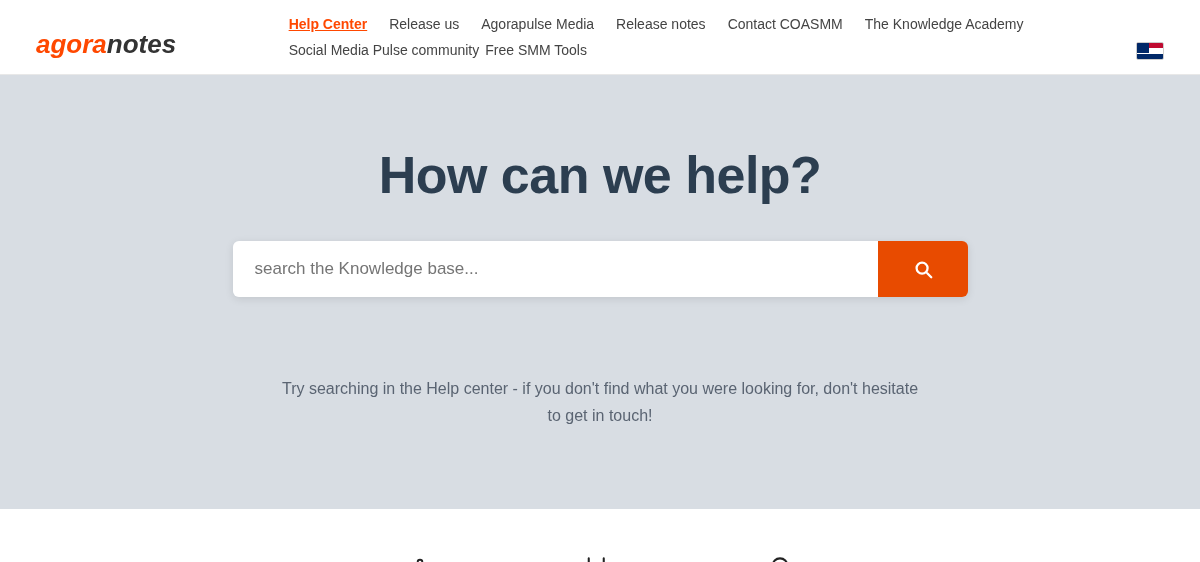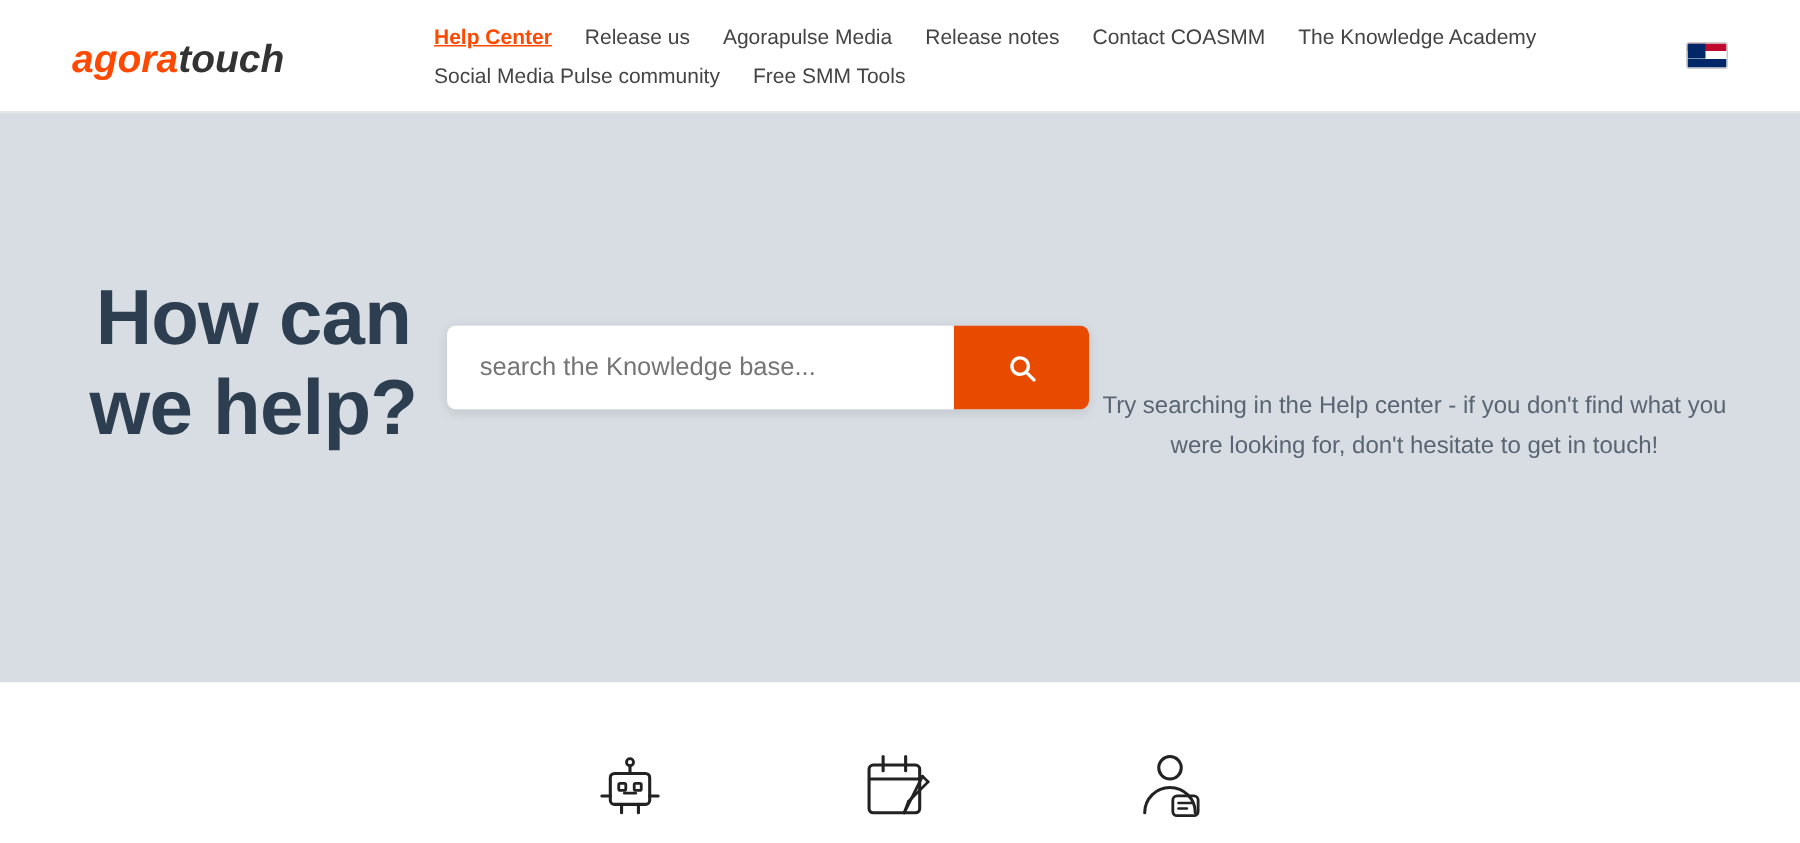--- a/index.html
+++ b/index.html
@@ -1,23 +1,23 @@
 <!DOCTYPE html>
 <html><head>
   <meta charset="utf-8">
   <style>
     * { margin: 0; padding: 0; box-sizing: border-box; }
     body { font-family: -apple-system, BlinkMacSystemFont, 'Segoe UI', Helvetica, Arial, sans-serif; background: #fff; }
 
     
     .header {
       background: #fff;
-      padding: 14px 48px;
-      display: flex;
-      align-items: center;
+      padding: 14px 36px;
+      display: flex;
+      align-items: flex-end;
       justify-content: space-between;
       border-bottom: 1px solid #e8e8e8;
     }
     .logo {
       display: flex;
       align-items: center;
       margin-top: 4px;
     }
     .logo-agora {
       color: #ff4800;
@@ -50,29 +50,29 @@
       cursor: pointer;
     }
     .nav-link.active {
       color: #ff4800;
       text-decoration: underline;
       font-weight: 700;
     }
     .nav-row2 {
       margin-top: 6px;
       display: flex;
-      gap: 22px;
+      gap: 6px;
     }
 
     
     .hero {
       background: #d8dde3;
       padding: 70px 40px 80px;
       display: flex;
-      flex-direction: row;
+      flex-direction: column;
       align-items: center;
       min-height: 380px;
     }
     .hero-title {
       font-size: 52px;
       font-weight: 700;
       color: #2c3e50;
       text-align: center;
       margin-bottom: 36px;
       letter-spacing: -0.5px;
@@ -161,21 +161,21 @@
       height: 10px;
       background: #002868;
     }
   </style>
 </head>
 <body>
 
 <header class="header">
   <div class="logo">
     <span class="logo-agora">agora</span>
-    <span class="logo-pulse">touch</span>
+    <span class="logo-pulse">notes</span>
   </div>
 
   <div class="nav-wrapper">
     <nav class="nav-row">
       <a class="nav-link active">Help Center</a>
       <a class="nav-link">Release us</a>
       <a class="nav-link">Agorapulse Media</a>
       <a class="nav-link">Release notes</a>
       <a class="nav-link">Contact COASMM</a>
       <a class="nav-link">The Knowledge Academy</a>

